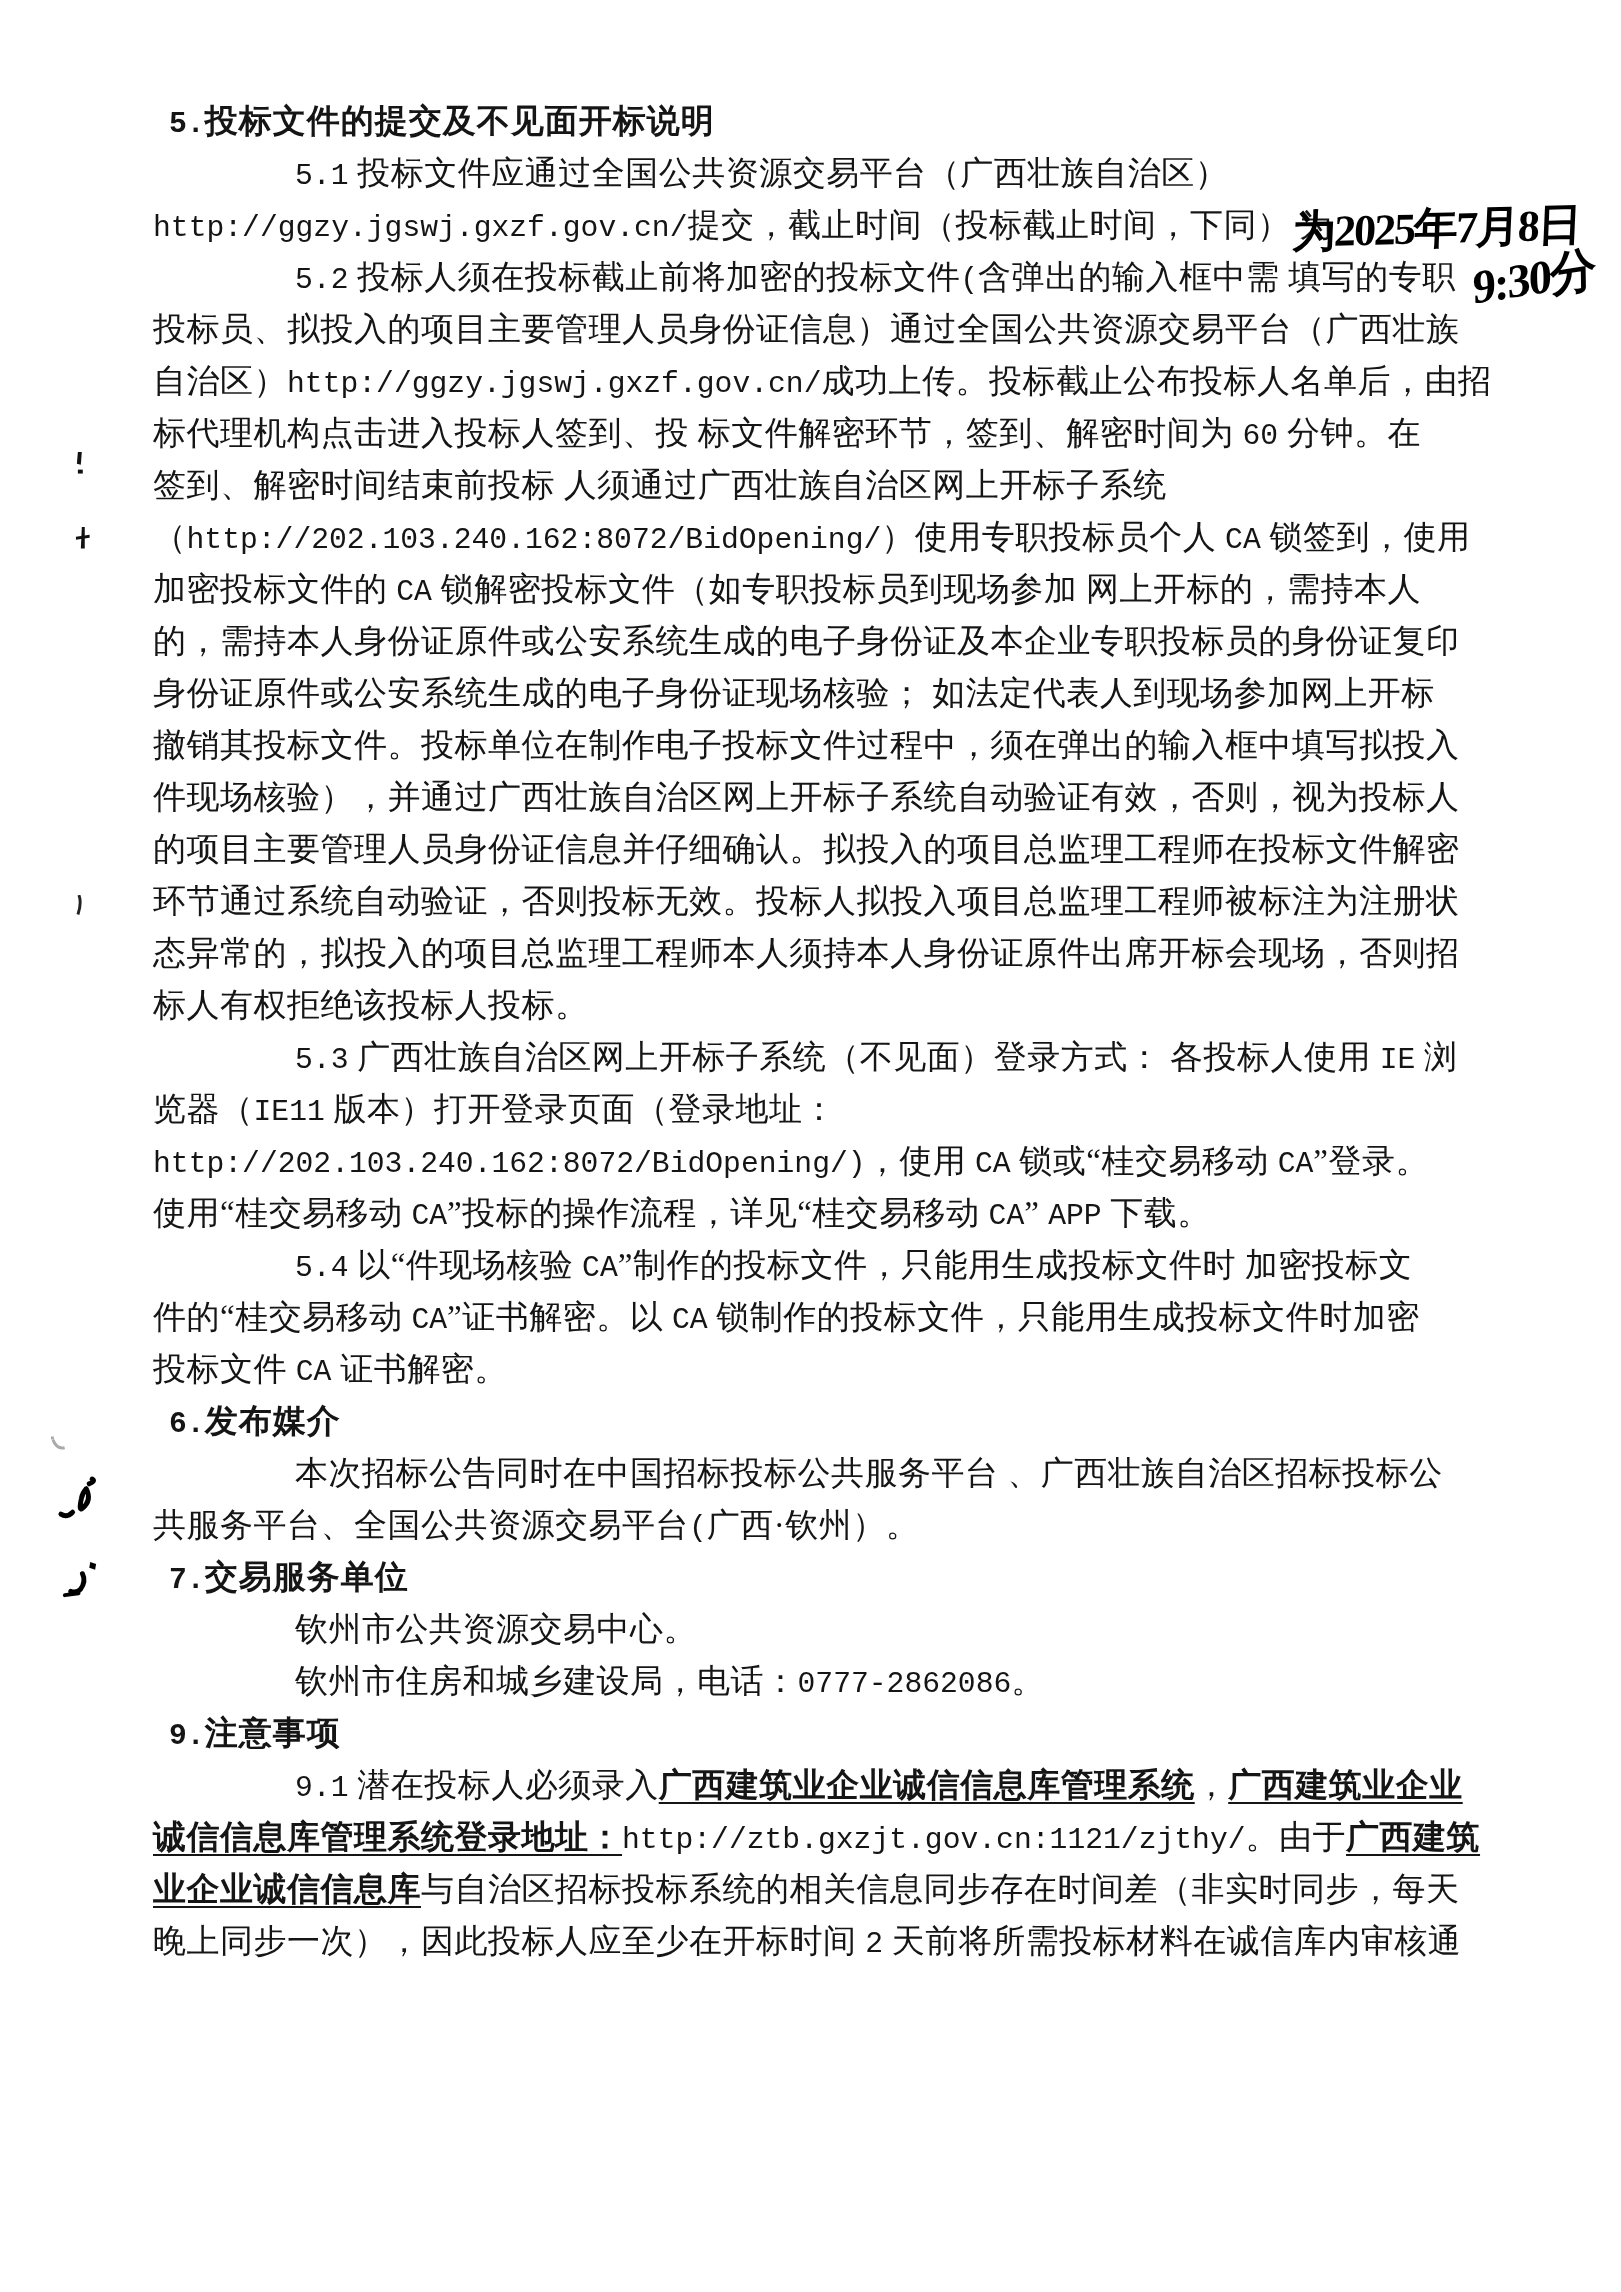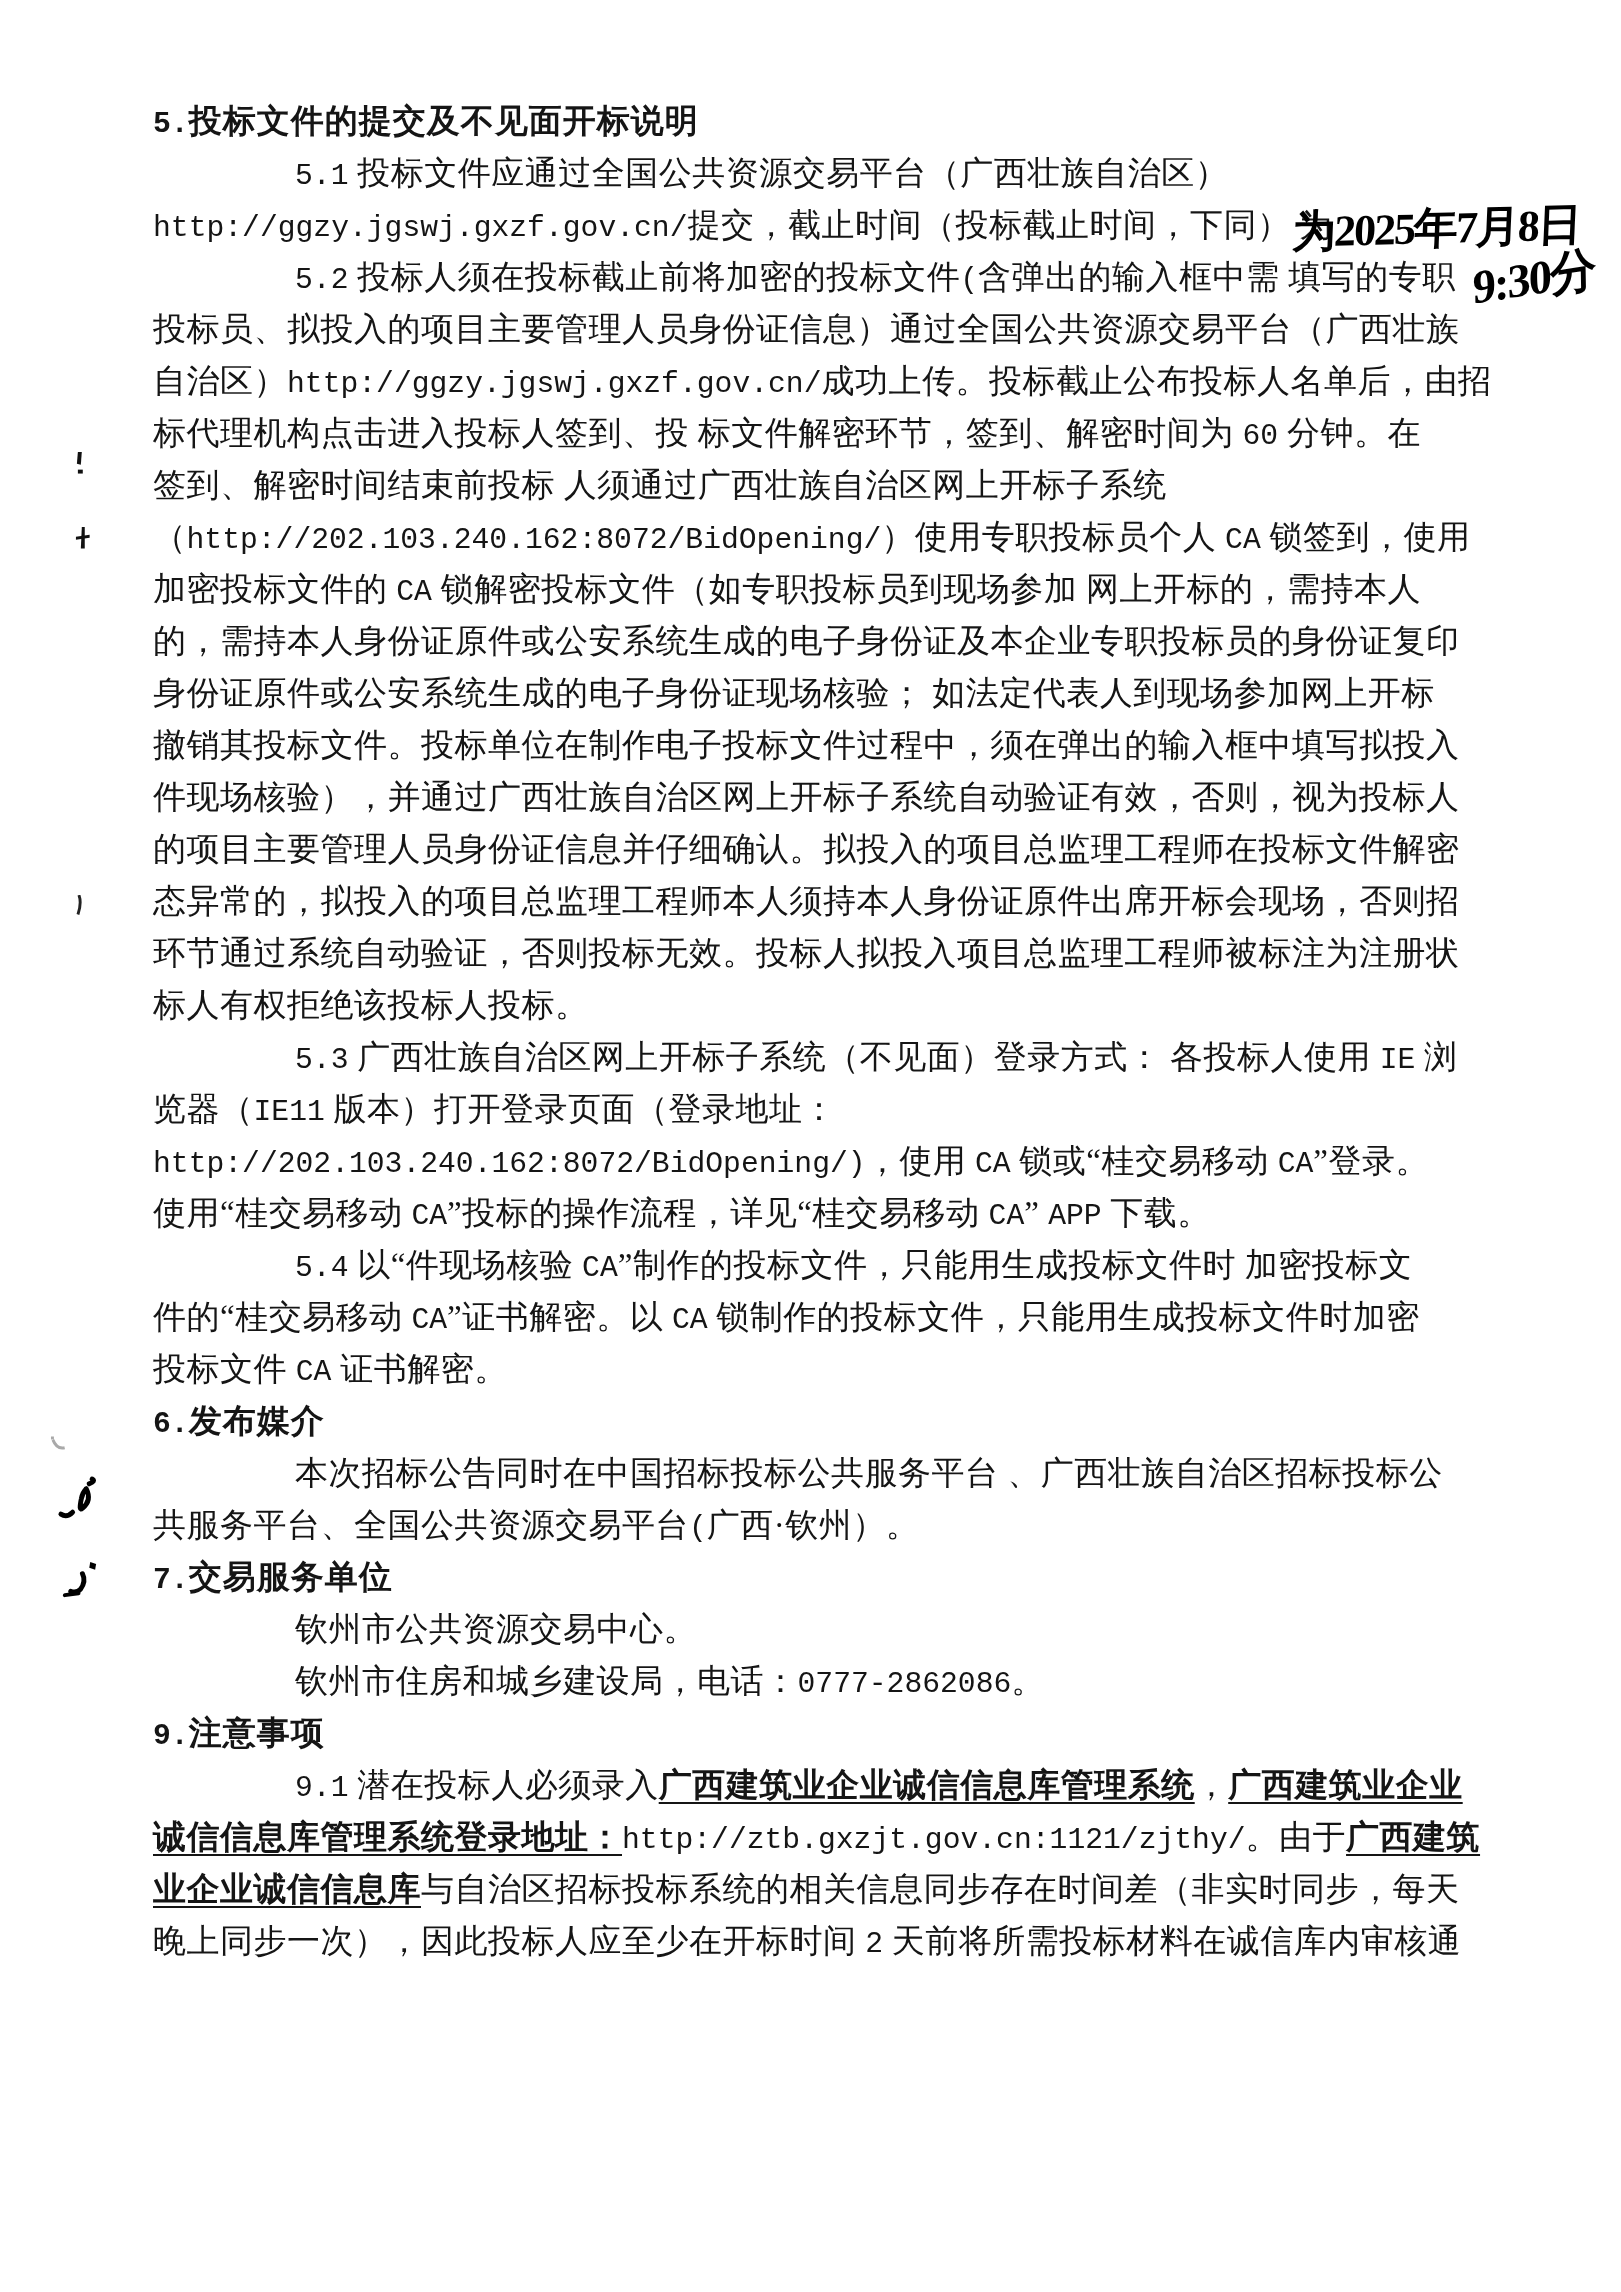--- a/index.html
+++ b/index.html
@@ -16,21 +16,21 @@
     left:153px;top:95px;
     width:1372px;
   }
   .line{
     font-size:33px;
     line-height:52px;
     height:52px;
     letter-spacing:0.5px;
     white-space:nowrap;
   }
-  .line.b{font-weight:700;letter-spacing:1px;}
+  .line.b{font-weight:700;letter-spacing:1px;margin-left:16px;}
   .line.ind{padding-left:142px;}
   .lat{
     font-family:"Liberation Mono","DejaVu Sans Mono",monospace;
     font-size:0.9em;
     letter-spacing:0;
   }
   .u{
     text-decoration:underline;
     text-decoration-thickness:2px;
     text-underline-offset:5.9px;
@@ -68,22 +68,22 @@
     <div class="line"><span><span>自治区）</span><span class="lat">http://ggzy.jgswj.gxzf.gov.cn/</span><span>成功上传。投标截止公布投标人名单后，由招</span></span></div>
     <div class="line"><span><span>标代理机构点击进入投标人签到、投 标文件解密环节，签到、解密时间为 </span><span class="lat">60</span><span> 分钟。在</span></span></div>
     <div class="line"><span><span>签到、解密时间结束前投标 人须通过广西壮族自治区网上开标子系统</span></span></div>
     <div class="line"><span><span>（</span><span class="lat">http://202.103.240.162:8072/BidOpening/</span><span>）使用专职投标员个人 </span><span class="lat">CA</span><span> 锁签到，使用</span></span></div>
     <div class="line"><span><span>加密投标文件的 </span><span class="lat">CA</span><span> 锁解密投标文件（如专职投标员到现场参加 网上开标的，需持本人</span></span></div>
     <div class="line"><span><span>的，需持本人身份证原件或公安系统生成的电子身份证及本企业专职投标员的身份证复印</span></span></div>
     <div class="line"><span><span>身份证原件或公安系统生成的电子身份证现场核验； 如法定代表人到现场参加网上开标</span></span></div>
     <div class="line"><span><span>撤销其投标文件。投标单位在制作电子投标文件过程中，须在弹出的输入框中填写拟投入</span></span></div>
     <div class="line"><span><span>件现场核验），并通过广西壮族自治区网上开标子系统自动验证有效，否则，视为投标人</span></span></div>
     <div class="line"><span><span>的项目主要管理人员身份证信息并仔细确认。拟投入的项目总监理工程师在投标文件解密</span></span></div>
+    <div class="line"><span><span>环节通过系统自动验证，否则投标无效。投标人拟投入项目总监理工程师被标注为注册状</span></span></div>
     <div class="line"><span><span>态异常的，拟投入的项目总监理工程师本人须持本人身份证原件出席开标会现场，否则招</span></span></div>
-    <div class="line"><span><span>环节通过系统自动验证，否则投标无效。投标人拟投入项目总监理工程师被标注为注册状</span></span></div>
     <div class="line"><span><span>标人有权拒绝该投标人投标。</span></span></div>
     <div class="line ind"><span><span class="lat">5.3</span><span> 广西壮族自治区网上开标子系统（不见面）登录方式： 各投标人使用 </span><span class="lat">IE</span><span> 浏</span></span></div>
     <div class="line"><span><span>览器（</span><span class="lat">IE11</span><span> 版本）打开登录页面（登录地址：</span></span></div>
     <div class="line"><span><span class="lat">http://202.103.240.162:8072/BidOpening/)</span><span>，使用 </span><span class="lat">CA</span><span> 锁或“桂交易移动 </span><span class="lat">CA</span><span>”登录。</span></span></div>
     <div class="line"><span><span>使用“桂交易移动 </span><span class="lat">CA</span><span>”投标的操作流程，详见“桂交易移动 </span><span class="lat">CA</span><span>” </span><span class="lat">APP</span><span> 下载。</span></span></div>
     <div class="line ind"><span><span class="lat">5.4</span><span> 以“件现场核验 </span><span class="lat">CA</span><span>”制作的投标文件，只能用生成投标文件时 加密投标文</span></span></div>
     <div class="line"><span><span>件的“桂交易移动 </span><span class="lat">CA</span><span>”证书解密。以 </span><span class="lat">CA</span><span> 锁制作的投标文件，只能用生成投标文件时加密</span></span></div>
     <div class="line"><span><span>投标文件 </span><span class="lat">CA</span><span> 证书解密。</span></span></div>
     <div class="line b"><span><span class="lat">6.</span><span>发布媒介</span></span></div>
     <div class="line ind"><span><span>本次招标公告同时在中国招标投标公共服务平台 、广西壮族自治区招标投标公</span></span></div>

